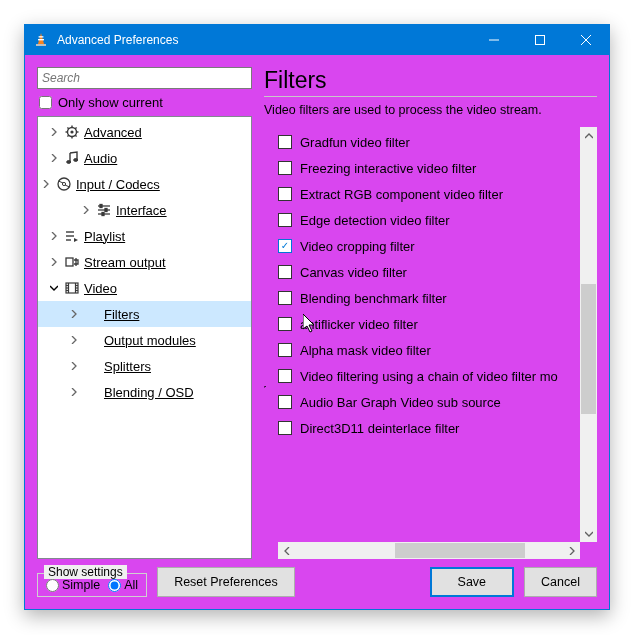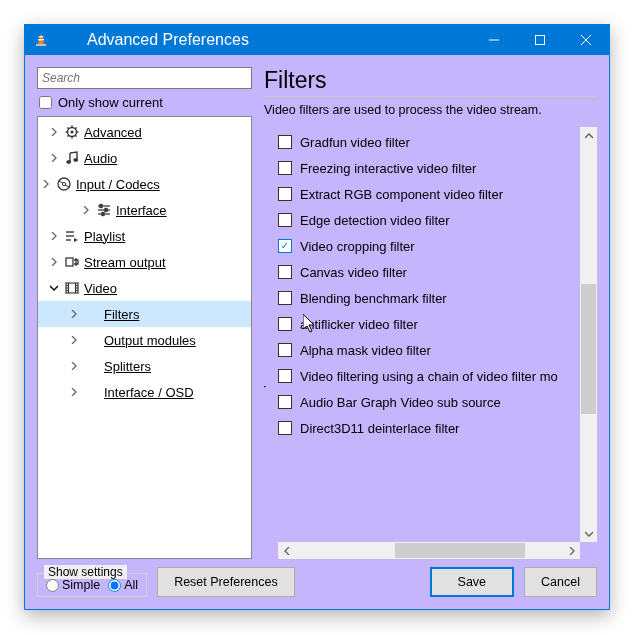--- a/index.html
+++ b/index.html
@@ -1,23 +1,23 @@
 <!DOCTYPE html>
 <html><head>
 <meta charset="utf-8">
 <style>
   * { box-sizing: border-box; }
   html, body { margin:0; padding:0; height:100%; font-family:"Segoe UI",Arial,sans-serif; font-size:13px; background:#fff; color:#000; }
   .window { position:absolute; left:24px; top:24px; width:586px; height:586px; border:1px solid #0078d7; box-shadow:0 6px 18px rgba(0,0,0,0.3); display:flex; flex-direction:column; background:#fff; }
   .titlebar { height:30px; background:#0078d7; color:#fff; display:flex; align-items:center; padding:0 0 0 8px; }
   .titlebar .icon { width:16px; height:16px; margin-right:8px; flex:0 0 auto; }
-  .titlebar .title { flex:1; font-size:16px;margin-left:30px; }
+  .titlebar .title { flex:1; font-size:12px; }
   .titlebar .winbtns { display:flex; height:100%; }
   .titlebar .winbtn { width:46px; display:flex; align-items:center; justify-content:center; color:#fff; }
-  .content { flex:1; display:flex; flex-direction:column; background:#c4b5fd; position:relative; }
+  .content { flex:1; display:flex; flex-direction:column; background:#d946ef; position:relative; }
   .main-area { flex:1; display:flex; padding:12px 12px 0 12px; gap:12px; overflow:hidden; }
   .left-panel { width:215px; display:flex; flex-direction:column; }
   .search-box { width:100%; height:22px; border:1px solid #7a7a7a; padding:2px 4px; font-size:12px; font-style:italic; color:#888; background:#fff; font-family:inherit; outline:none; }
   .show-current { display:flex; align-items:center; margin:6px 0; }
   .show-current input { margin:0 6px 0 2px; width:13px; height:13px; }
   .tree { flex:1; border:1px solid #828790; background:#fff; overflow:auto; padding:2px 0; }
   .tree-row { display:flex; align-items:center; height:26px; cursor:default;text-decoration:underline; }
   .tree-row.selected { background:#cce8ff; }
   .tw { width:16px; display:inline-flex; justify-content:center; align-items:center; }
   .tree-icon-slot { width:20px; display:inline-flex; justify-content:center; align-items:center; color:#444; }
@@ -263,21 +263,21 @@
             <span class="tree-label">Splitters</span>
           </div>
 
           <div class="tree-row" style="padding-left:28px;">
             <span class="tw">
                 <svg width="8" height="8">
                   <polyline points="2,0 6,4 2,8" fill="none" stroke="#666" stroke-width="1.3"></polyline>
                 </svg>
               </span>
             <span class="tree-icon-slot"></span>
-            <span class="tree-label">Interface / OSD</span>
+            <span class="tree-label">Blending / OSD</span>
           </div>
 
         </div>
       </div>
 
       <div class="right-panel">
         <div class="heading">Filters</div>
         <div class="hr"></div>
         <div class="desc">Video filters are used to process the video stream.</div>
 

